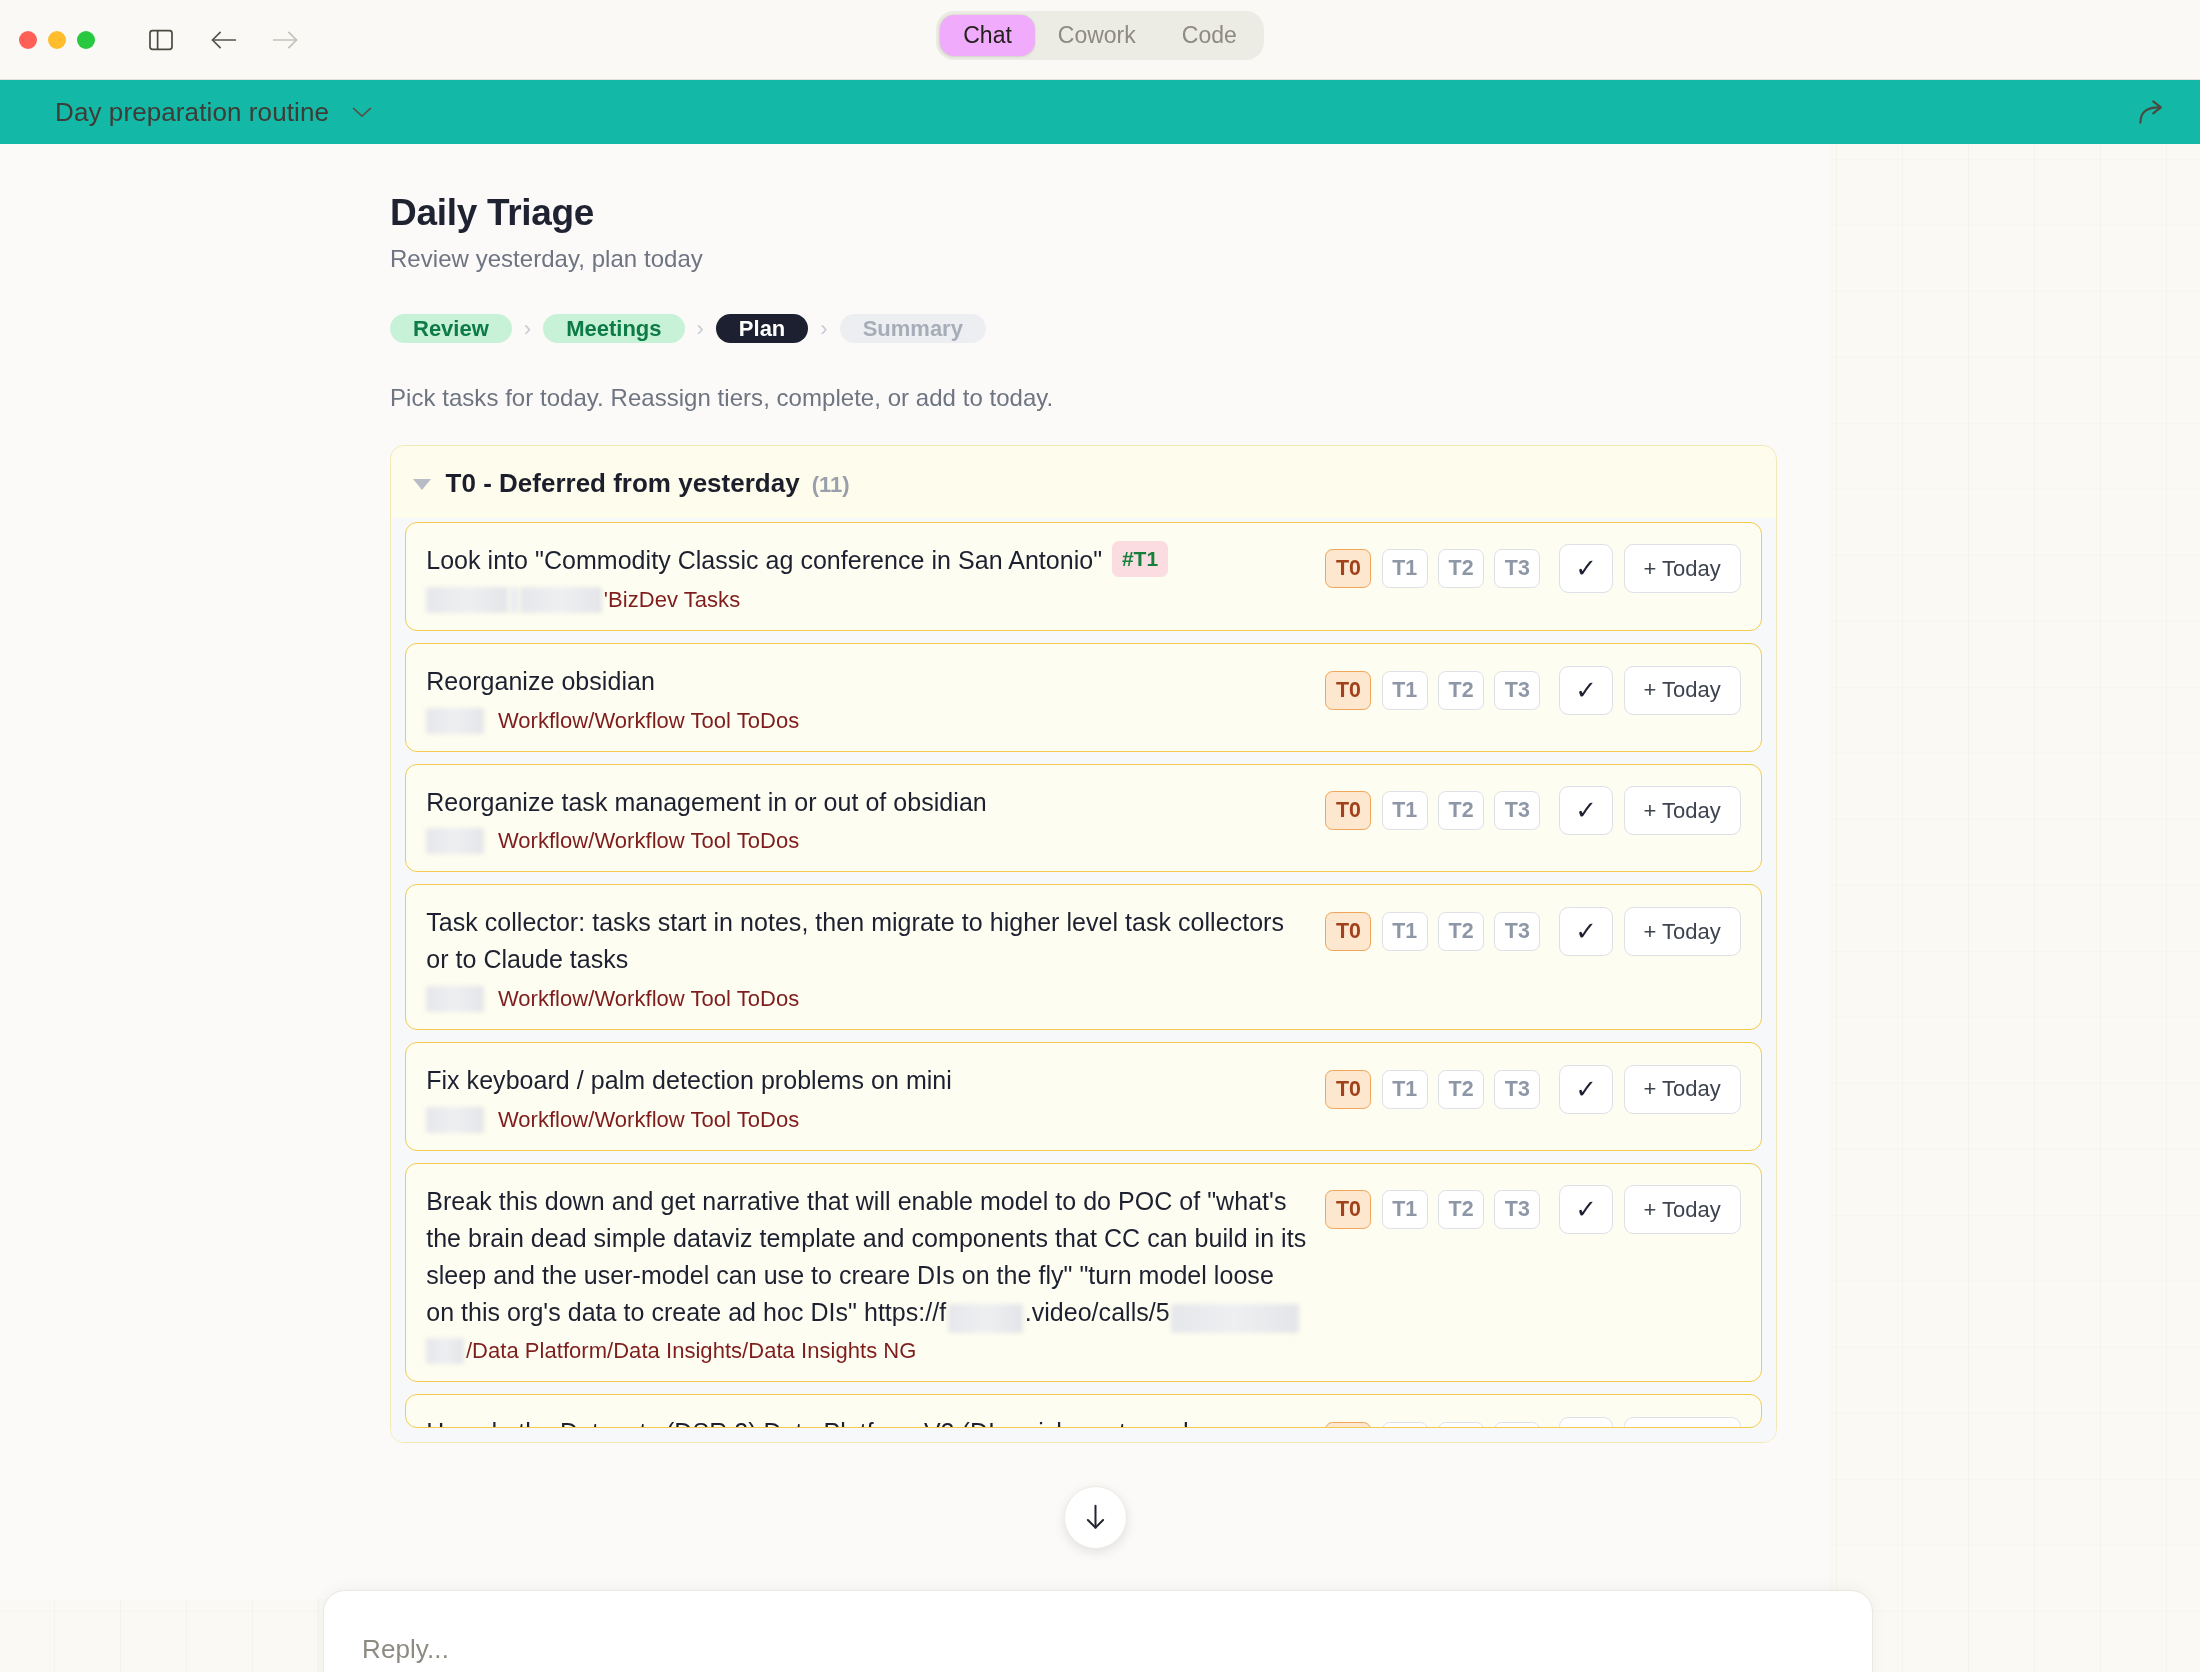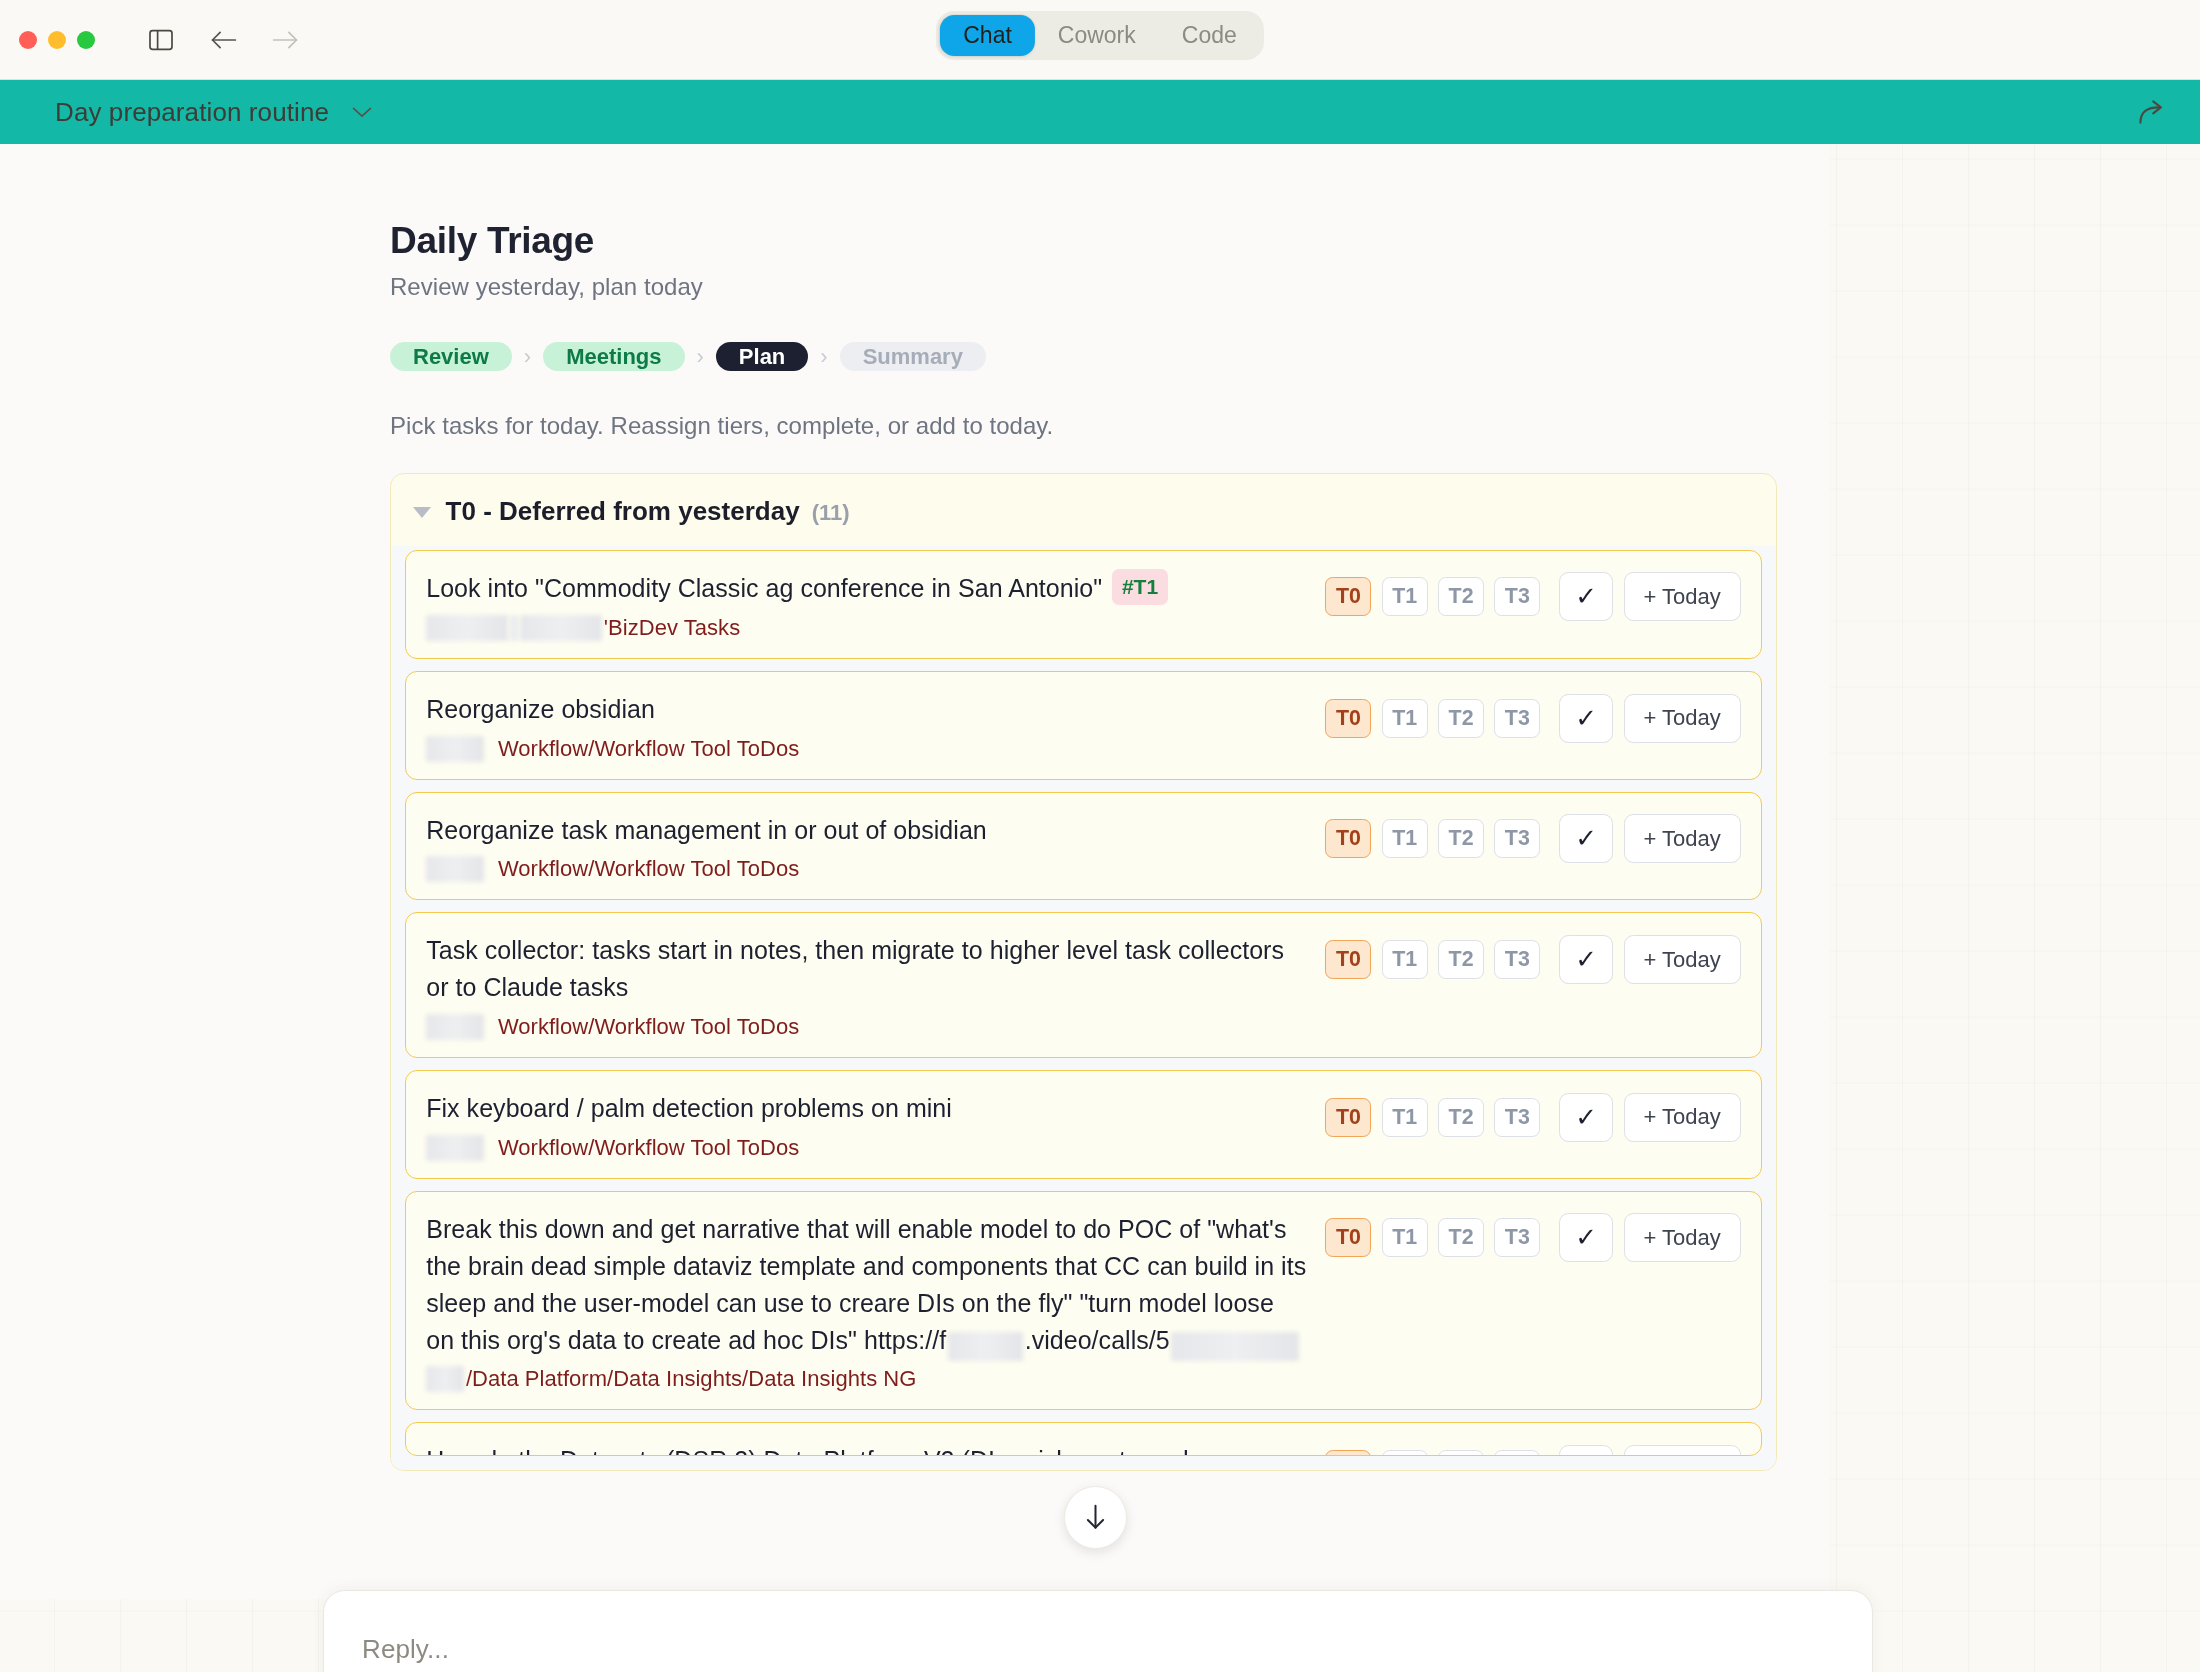--- a/index.html
+++ b/index.html
@@ -32,21 +32,21 @@
     position:absolute; left:50%; transform:translateX(-50%);
     top:11px;
     background:#ecebe4; border-radius:18px; padding:4.3px;
     display:flex; gap:0;
   }
   .seg-item {
     padding:7.7px 23px; border-radius:14.6px; font-size:23px; color:#8d8a80;
     cursor:pointer; line-height:1.1; white-space:nowrap;
   }
   .seg-item.active {
-    background:#0ea5e9; color:#23211c; font-weight:400;
+    background:#f0abfc; color:#23211c; font-weight:400;
     box-shadow:0 0.9px 2.6px rgba(0,0,0,0.10), 0 0 0 0.4px rgba(0,0,0,0.04);
   }
 
   
   .subheader {
     height:65px; border-top:1.3px solid #e2e0d8;
     display:flex; align-items:center; padding:0 33px 0 55px;
     background:#14b8a6;
   }
   .conv-title { font-size:26px; color:#3e3c36; letter-spacing:0.1px; }
@@ -68,21 +68,21 @@
   
   .panel {
     position:absolute; left:0px; top:0; width:1830px; height:1455px;
     background:#fbfaf8;
     box-shadow:0.9px 0 0 rgba(0,0,0,0.012);
   }
 
   .panel-inner { padding:48px 0 0 390px; }
 
   .page-title {
-    font-size:37px; font-weight:bold; color:#1f2230; letter-spacing:-0.3px;margin-top:28px;
+    font-size:37px; font-weight:bold; color:#1f2230; letter-spacing:-0.3px;
   }
   .page-sub {
     font-size:24px; color:#6e7481; margin-top:11px; letter-spacing:0.04px;
   }
 
   
   .steps { display:flex; align-items:center; gap:0; margin-top:41px; }
   .chip {
     border-radius:855px; font-size:22px; font-weight:bold;
     padding:2px 23px; line-height:1.15; cursor:pointer; white-space:nowrap;

